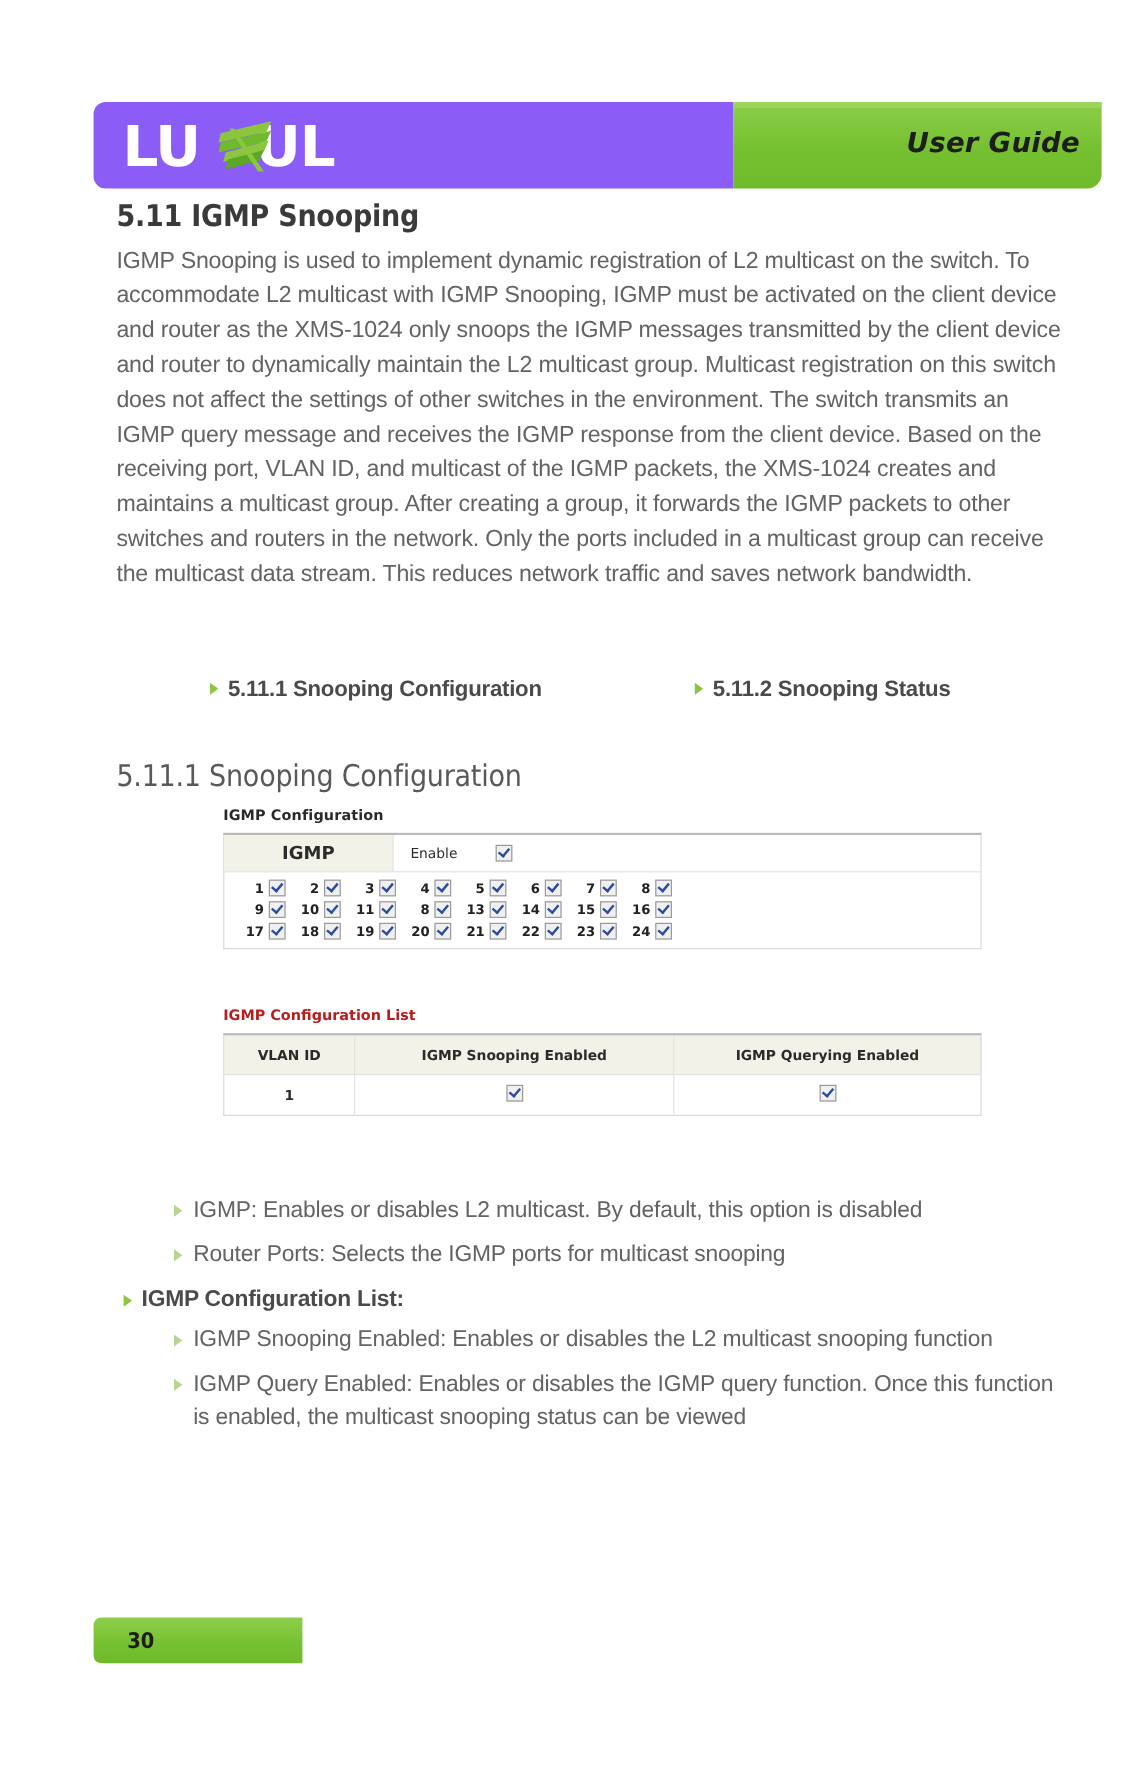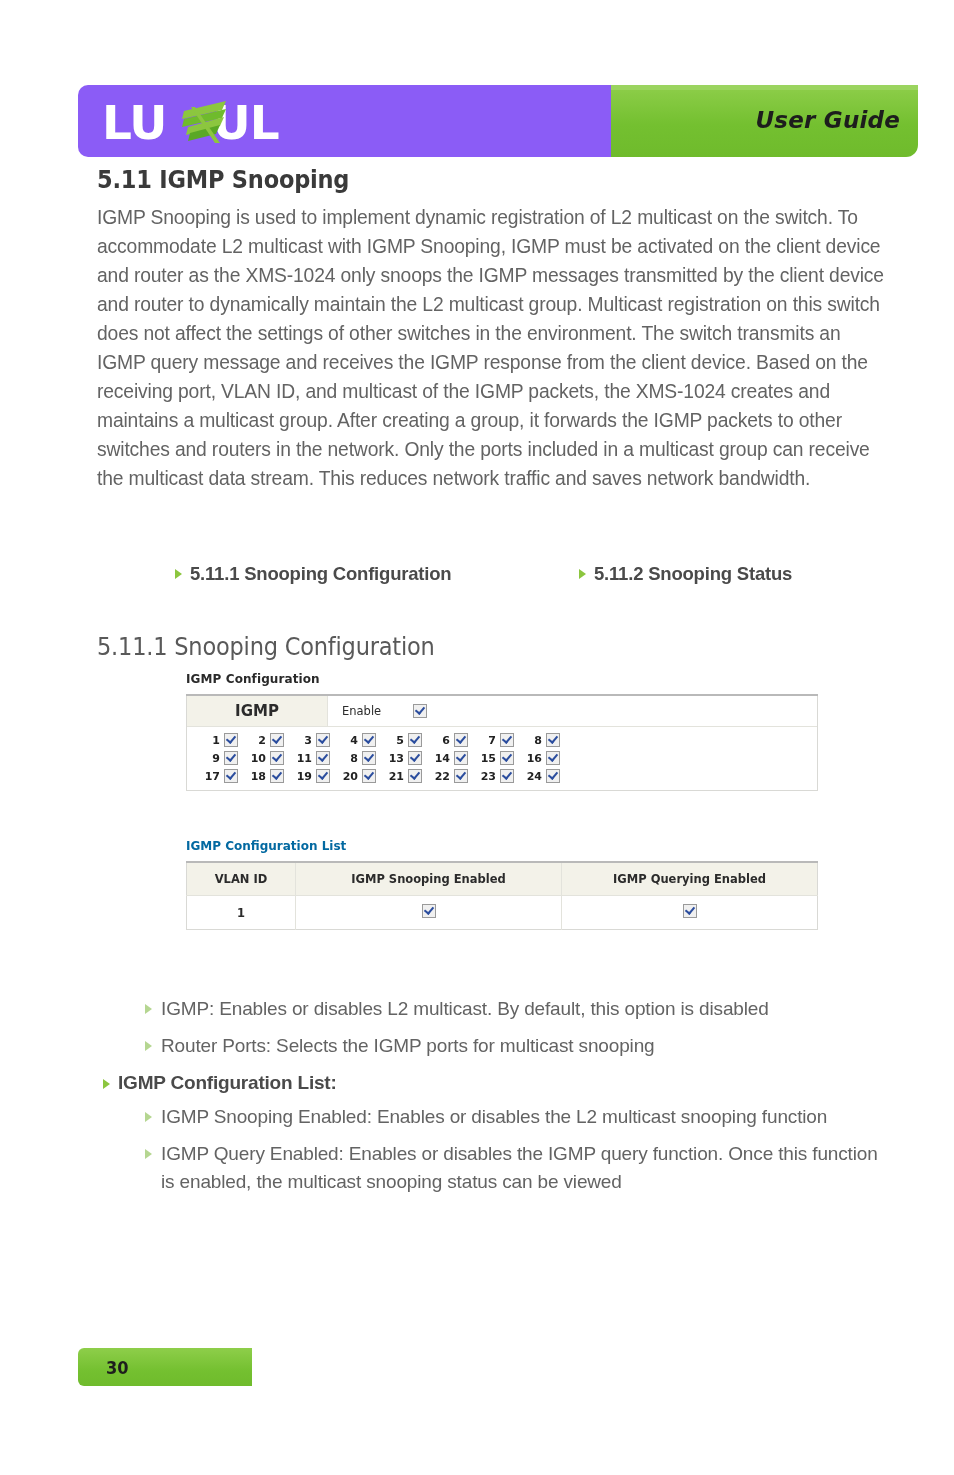--- a/index.html
+++ b/index.html
@@ -249,21 +249,21 @@
     width: 4px;
     height: 7px;
     border: solid #2b4d9e;
     border-width: 0 2px 2px 0;
     transform: rotate(40deg);
   }
 
   .list-caption {
     font-size: 12px;
     font-weight: bold;
-    color: #0369a1;
+    color: #b91c1c;
     margin: 48px 0 8px 0;
   }
   table.cfg-list {
     width: 100%;
     border-collapse: collapse;
     border: 1px solid #d9d9d5;
     border-top: none;
   }
   table.cfg-list th {
     background: #f3f2e9;

